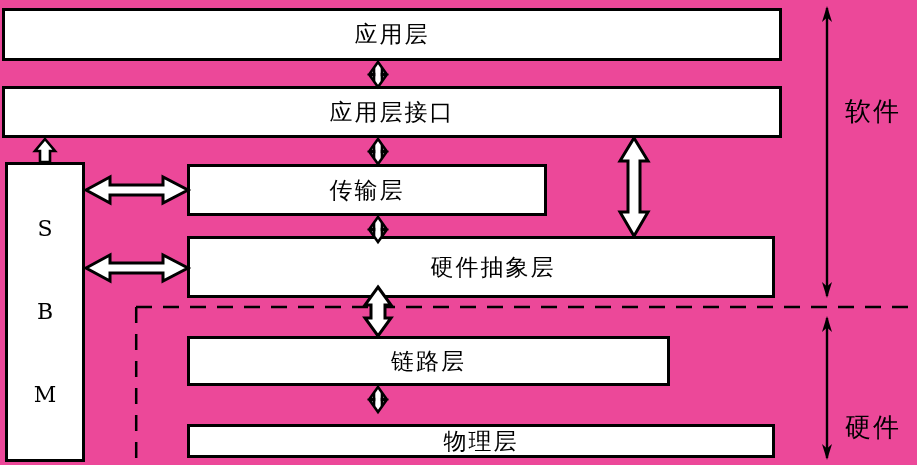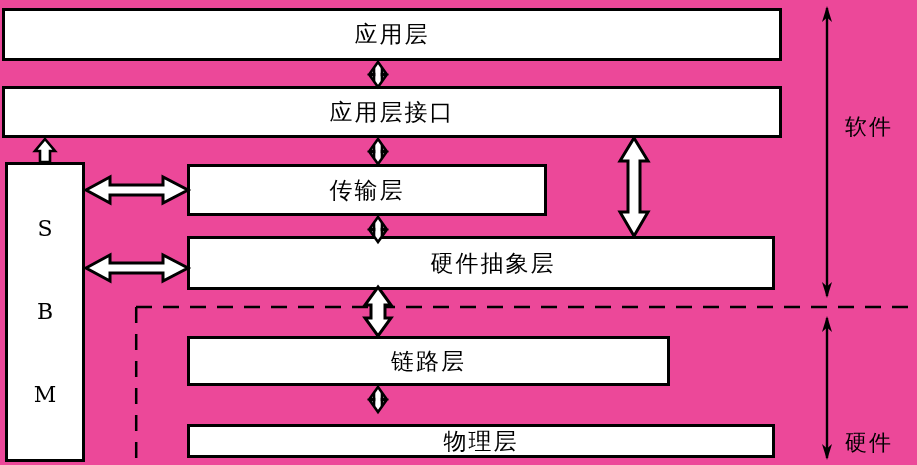--- a/index.html
+++ b/index.html
@@ -47,25 +47,24 @@
   }
   .vbox-label {
     font-family: "DejaVu Serif", "Liberation Serif", serif;
     font-size: 22px;
     color: #000000;
     line-height: 1;
   }
   
   .side-label {
     position: absolute;
-    font-size: 22px;
+    font-size: 26px;
     letter-spacing: 2px;
     color: #000000;
     white-space: nowrap;
-    margin-top: 18px;
   }
   .svg-layer {
     position: absolute;
     left: 0;
     top: 0;
     width: 917px;
     height: 465px;
     pointer-events: none;
   }
 </style>
@@ -85,21 +84,21 @@
   <div class="vbox" style="left:5px; top:162px; width:80px; height:300px; padding:22px 0;">
     <span class="vbox-label">S</span>
     <span class="vbox-label">B</span>
     <span class="vbox-label">M</span>
   </div>
 
   <div class="box" style="left:187px; top:164px; width:360px; height:52px;">
     <span class="box-label">传输层</span>
   </div>
 
-  <div class="box" style="left:187px; top:236px; width:588px; height:54px;padding-left:24px;">
+  <div class="box" style="left:187px; top:236px; width:588px; height:62px;padding-left:24px;">
     <span class="box-label">硬件抽象层</span>
   </div>
 
   <div class="box" style="left:187px; top:336px; width:483px; height:50px;">
     <span class="box-label">链路层</span>
   </div>
 
   <div class="box" style="left:187px; top:424px; width:588px; height:34px;">
     <span class="box-label">物理层</span>
   </div>

